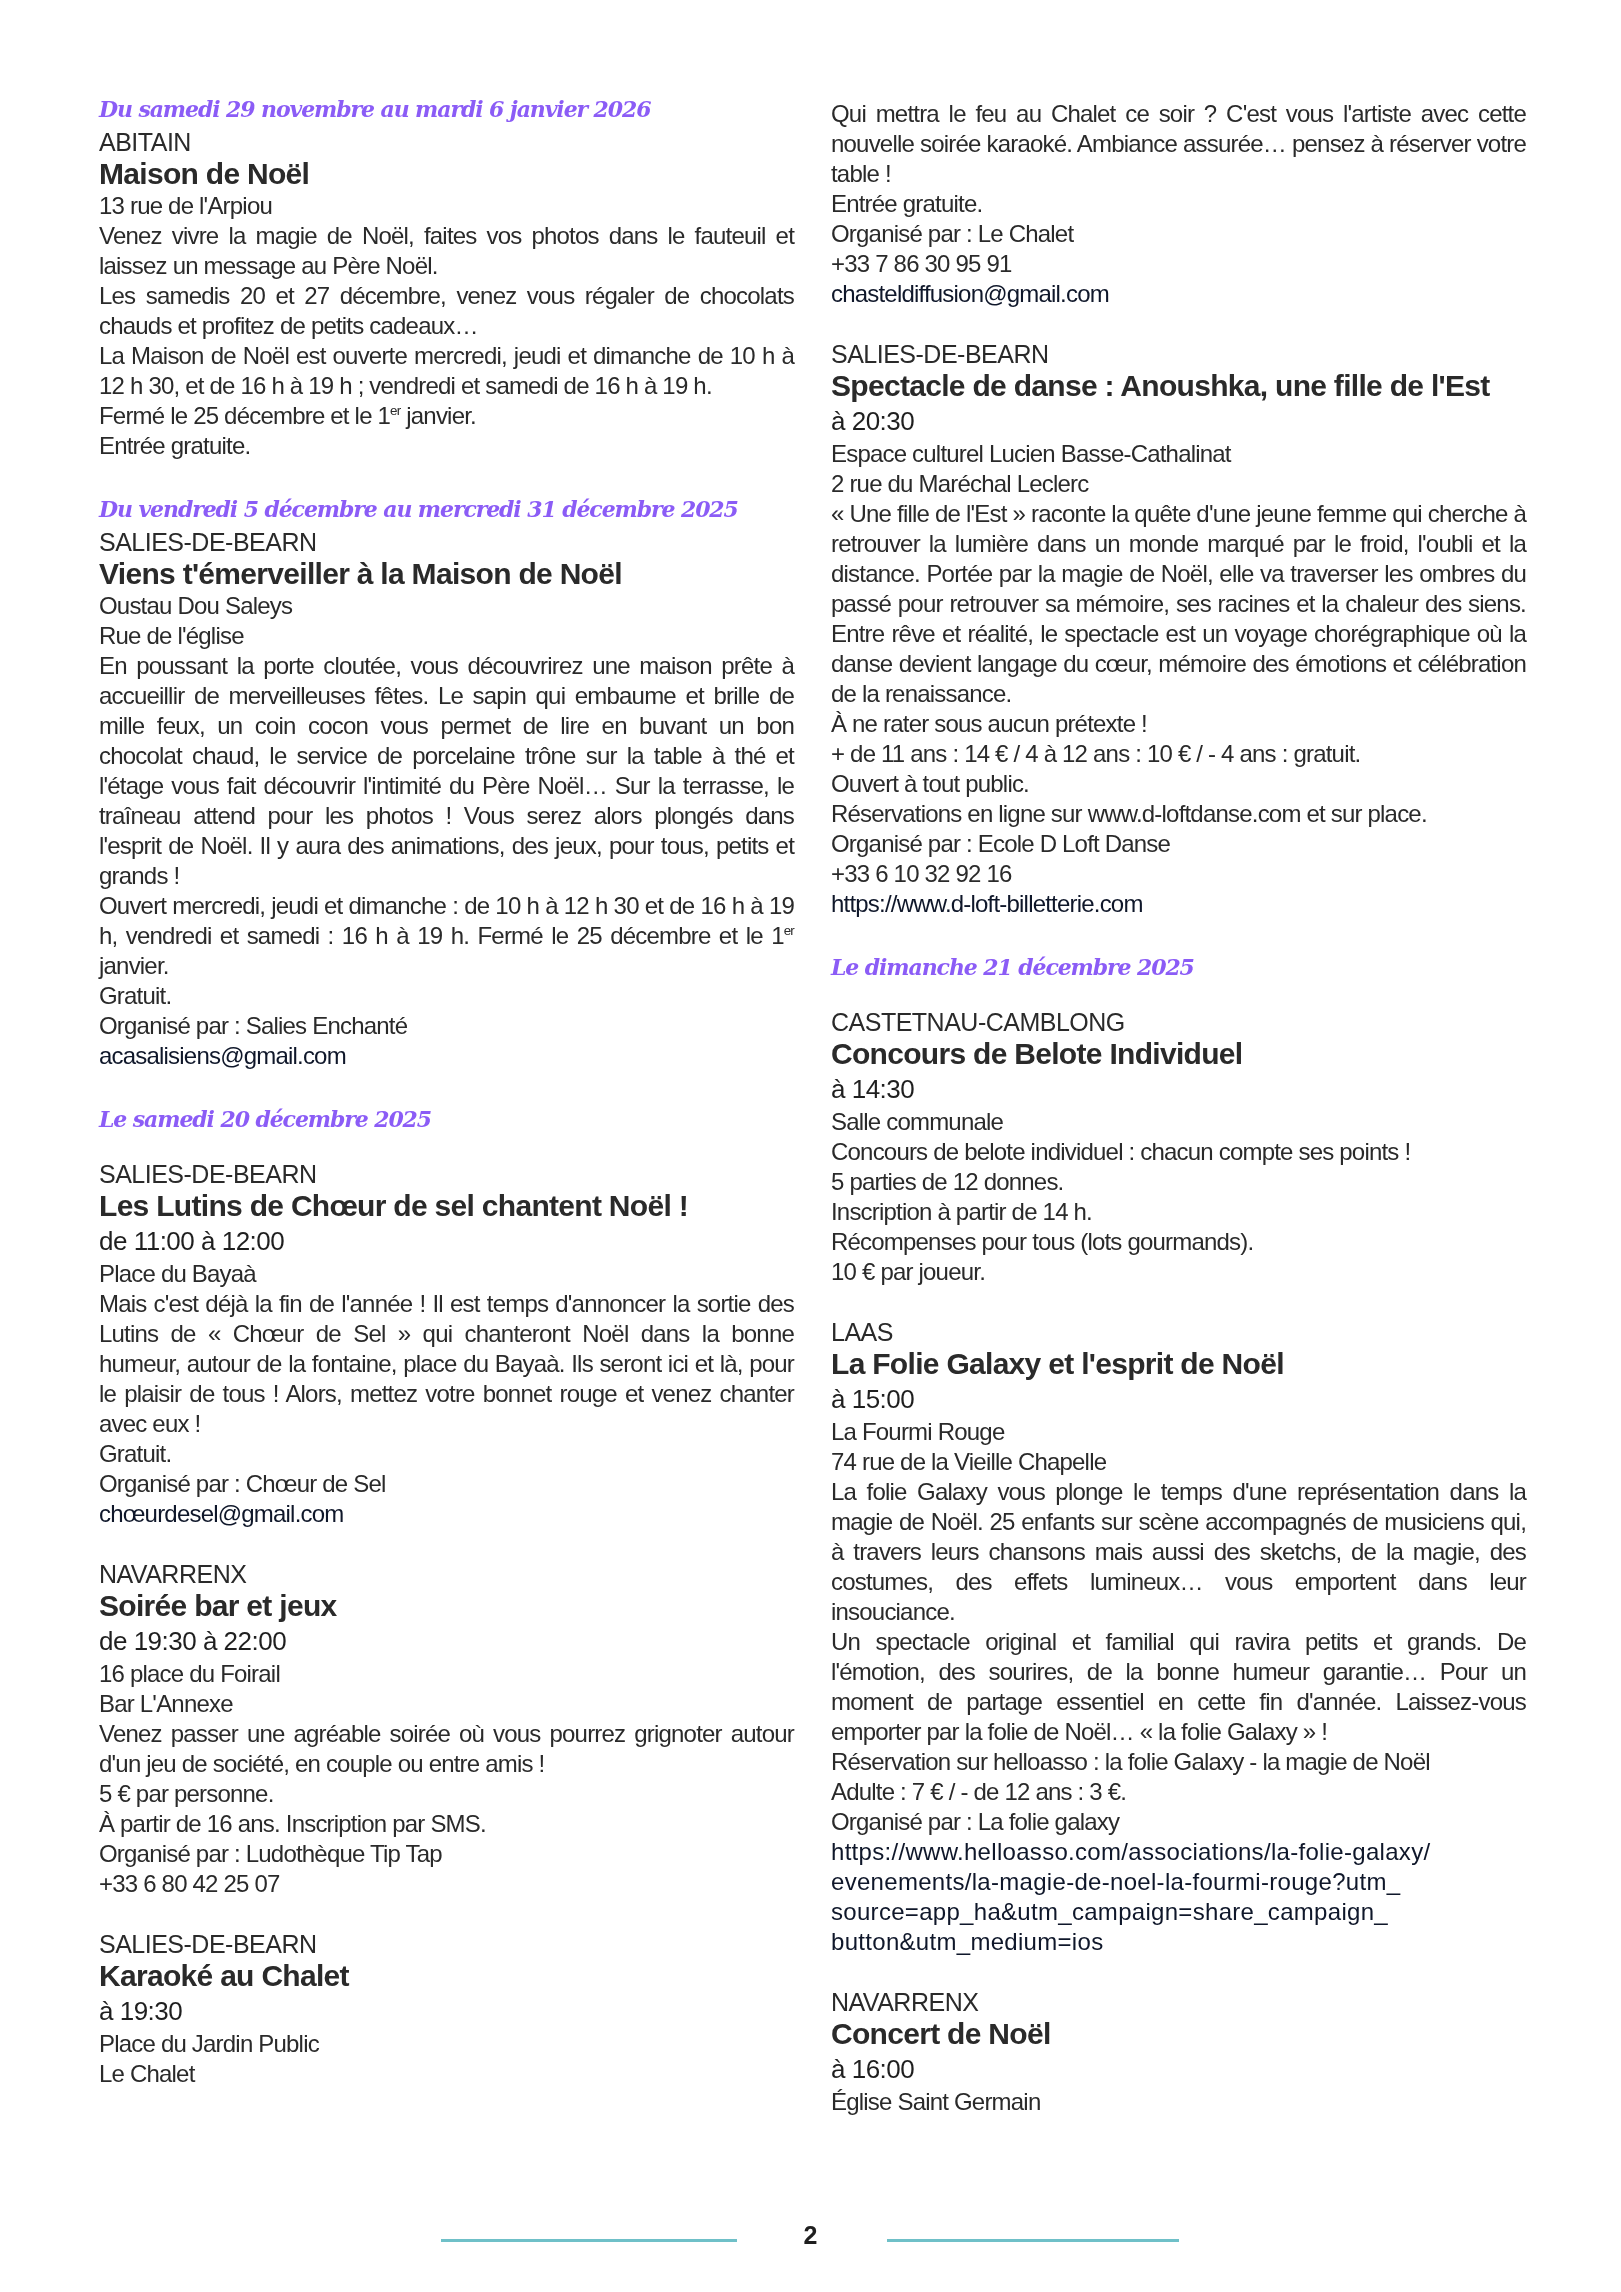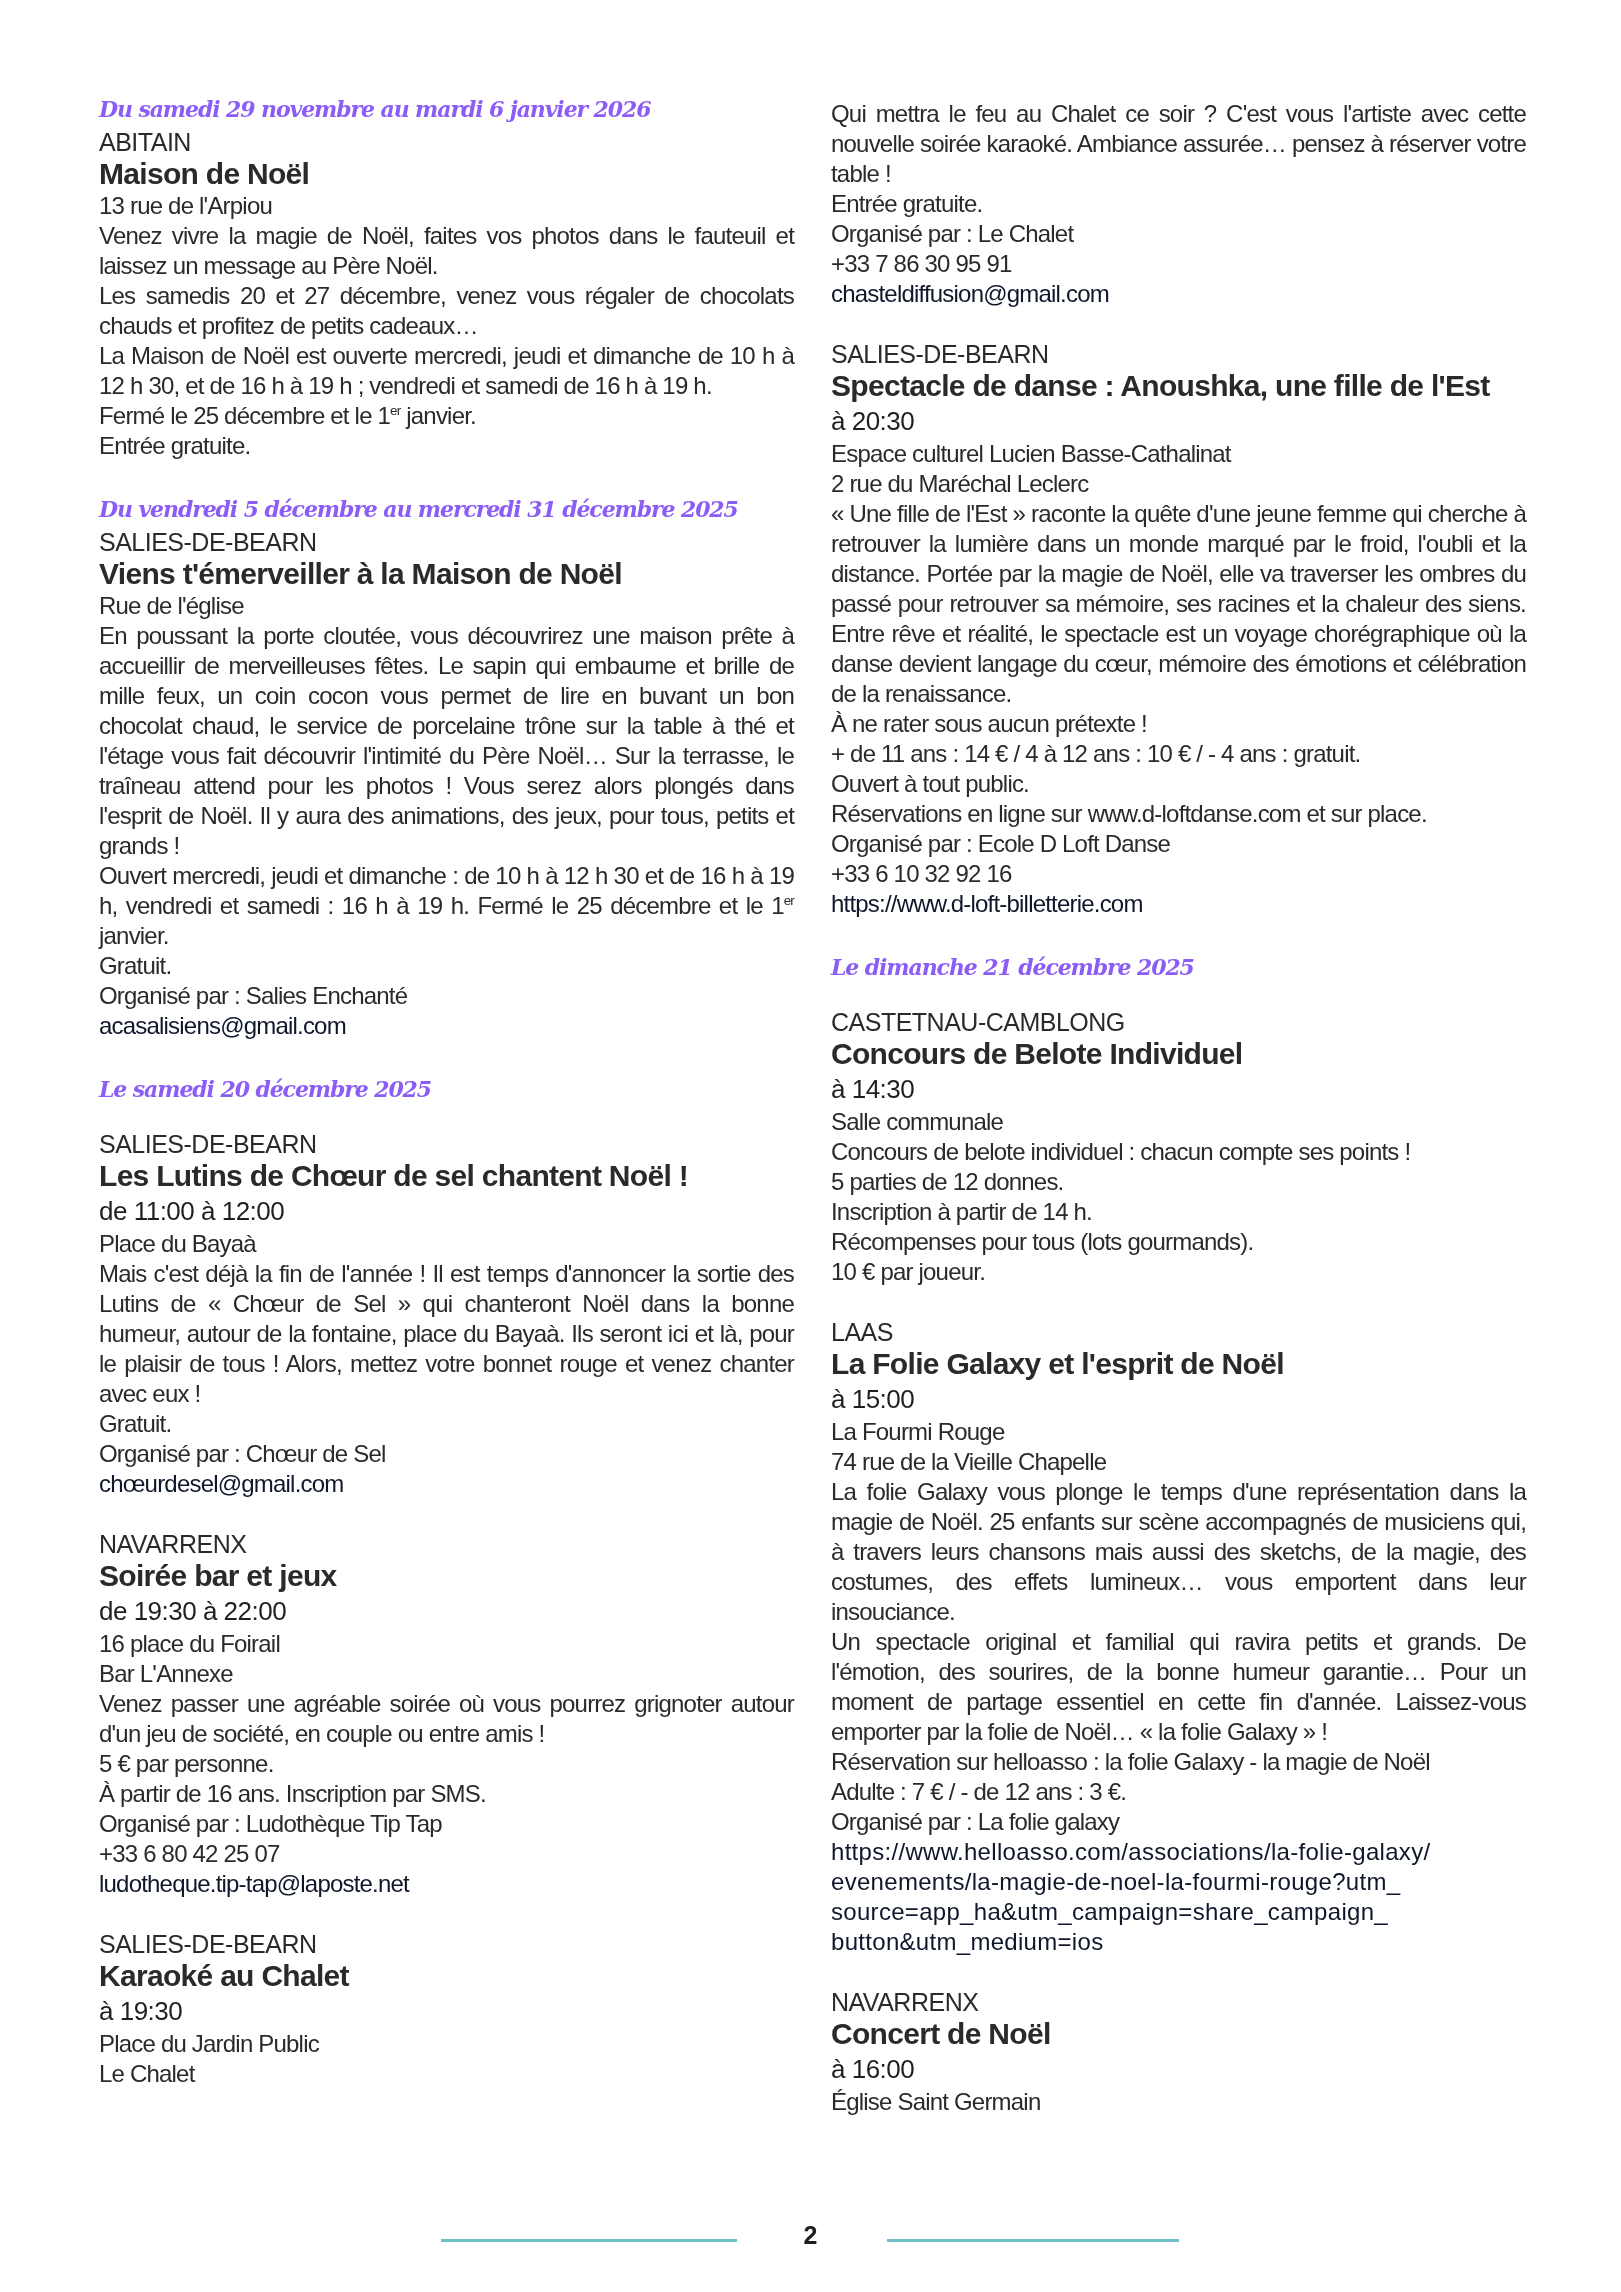--- a/index.html
+++ b/index.html
@@ -60,20 +60,21 @@
     <span class="line just">Les samedis 20 et 27 décembre, venez vous régaler de chocolats chauds et profitez de petits cadeaux…</span>
     <span class="line just">La Maison de Noël est ouverte mercredi, jeudi et dimanche de 10 h à 12 h 30, et de 16 h à 19 h ; vendredi et samedi de 16 h à 19 h.</span>
     <span class="line"><span>Fermé le 25 décembre et le 1</span><sup>er</sup><span> janvier.</span></span>
     <span class="line">Entrée gratuite.</span>
   </div>
 
   <h2 class="date-header gap-before">Du vendredi 5 décembre au mercredi 31 décembre 2025</h2>
   <div class="event">
     <span class="town">SALIES-DE-BEARN</span>
     <span class="title">Viens t'émerveiller à la Maison de Noël</span>
+    <span class="line">Oustau Dou Saleys</span>
     <span class="line">Rue de l'église</span>
     <span class="line just">En poussant la porte cloutée, vous découvrirez une maison prête à accueillir de merveilleuses fêtes. Le sapin qui embaume et brille de mille feux, un coin cocon vous permet de lire en buvant un bon chocolat chaud, le service de porcelaine trône sur la table à thé et l'étage vous fait découvrir l'intimité du Père Noël… Sur la terrasse, le traîneau attend pour les photos ! Vous serez alors plongés dans l'esprit de Noël. Il y aura des animations, des jeux, pour tous, petits et grands !</span>
     <span class="line just"><span>Ouvert mercredi, jeudi et dimanche : de 10 h à 12 h 30 et de 16 h à 19 h, vendredi et samedi : 16 h à 19 h. Fermé le 25 décembre et le 1</span><sup>er</sup><span> janvier.</span></span>
     <span class="line">Gratuit.</span>
     <span class="line">Organisé par : Salies Enchanté</span>
     <a class="line link">acasalisiens@gmail.com</a>
   </div>
 
   <h2 class="date-header gap-before gap-after">Le samedi 20 décembre 2025</h2>
   <div class="event">
@@ -91,21 +92,20 @@
     <span class="town">NAVARRENX</span>
     <span class="title">Soirée bar et jeux</span>
     <span class="time">de 19:30 à 22:00</span>
     <span class="line">16 place du Foirail</span>
     <span class="line">Bar L'Annexe</span>
     <span class="line just">Venez passer une agréable soirée où vous pourrez grignoter autour d'un jeu de société, en couple ou entre amis !</span>
     <span class="line">5 € par personne.</span>
     <span class="line">À partir de 16 ans. Inscription par SMS.</span>
     <span class="line">Organisé par : Ludothèque Tip Tap</span>
     <span class="line">+33 6 80 42 25 07</span>
-    <a class="line link">ludotheque.tip-tap@laposte.net</a>
   </div>
 
   <div class="event">
     <span class="town">SALIES-DE-BEARN</span>
     <span class="title">Karaoké au Chalet</span>
     <span class="time">à 19:30</span>
     <span class="line">Place du Jardin Public</span>
     <span class="line">Le Chalet</span>
   </div>
 </div>

